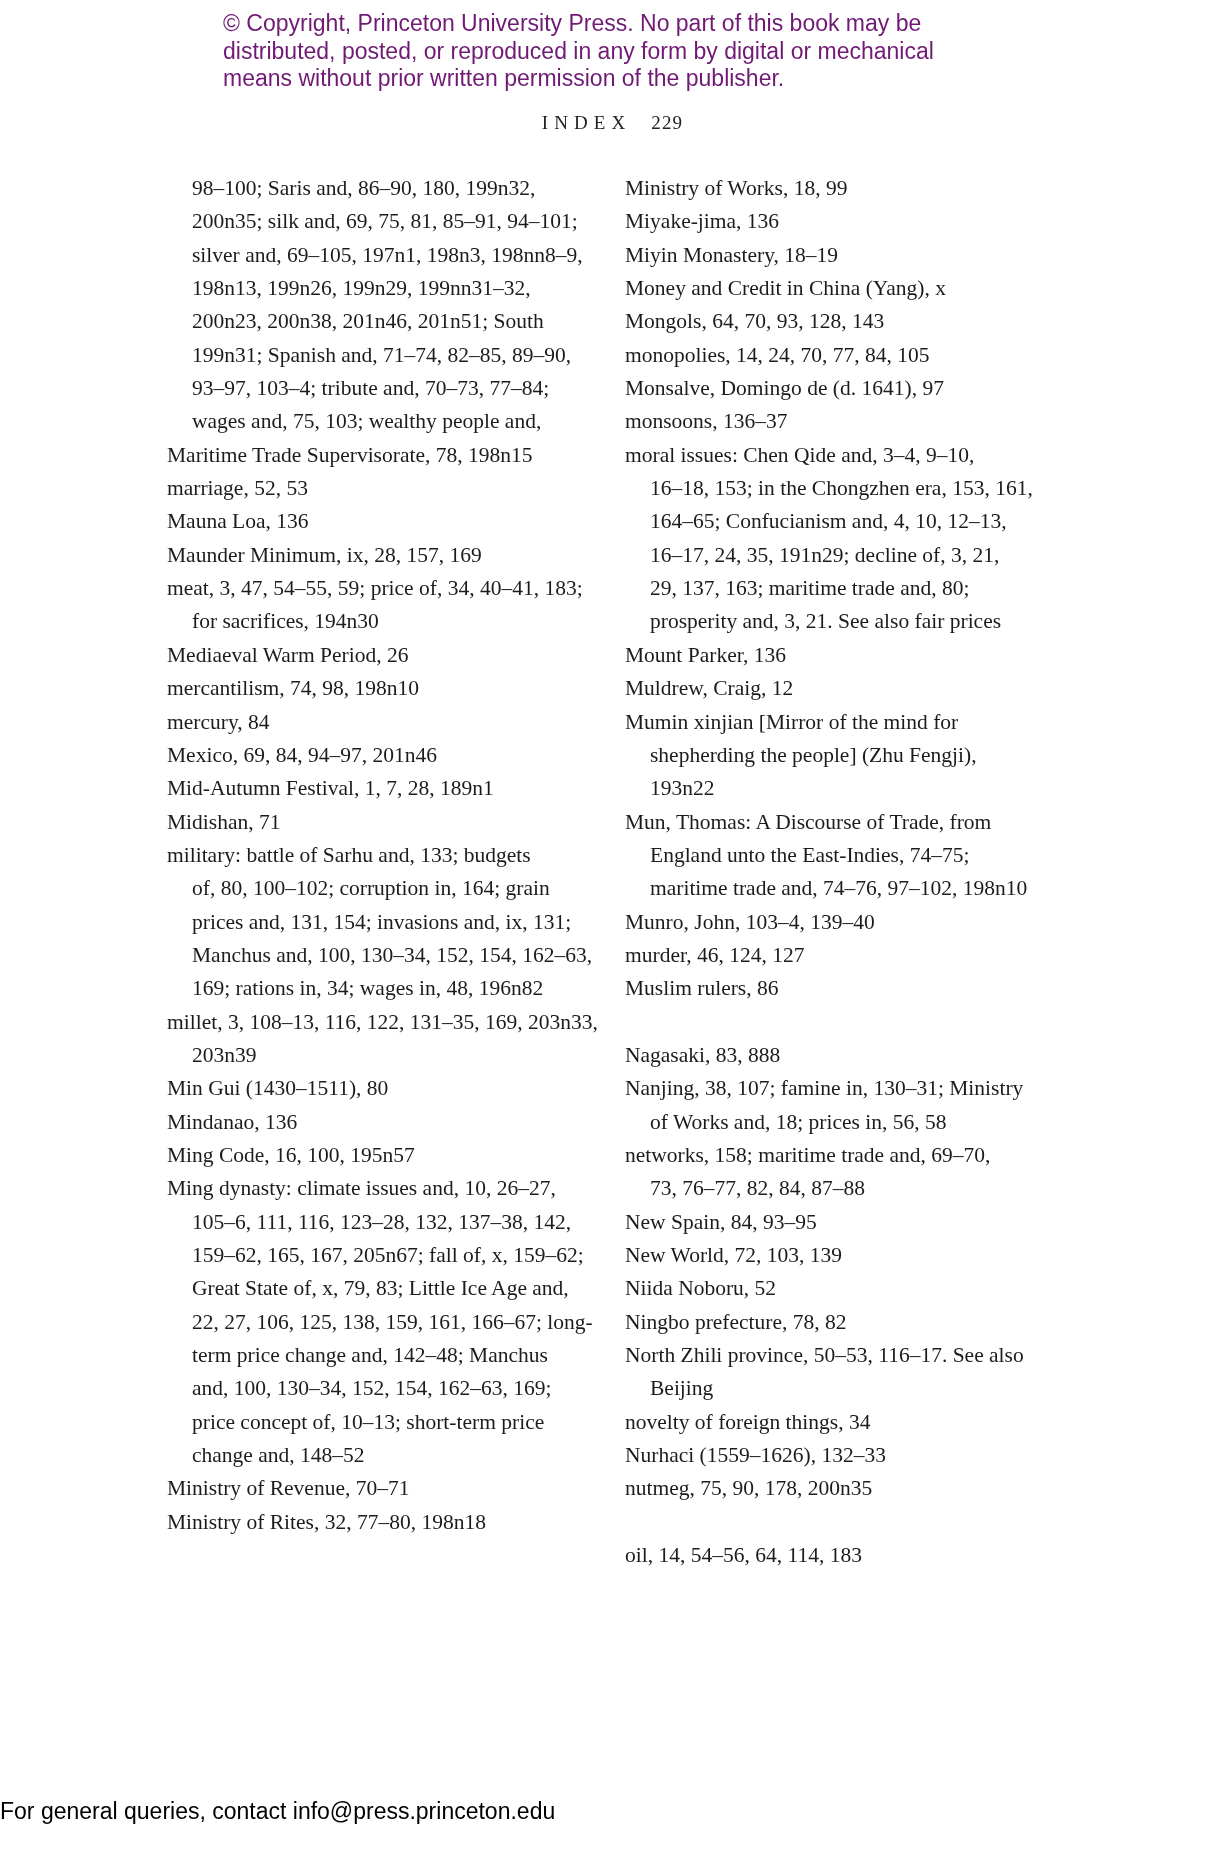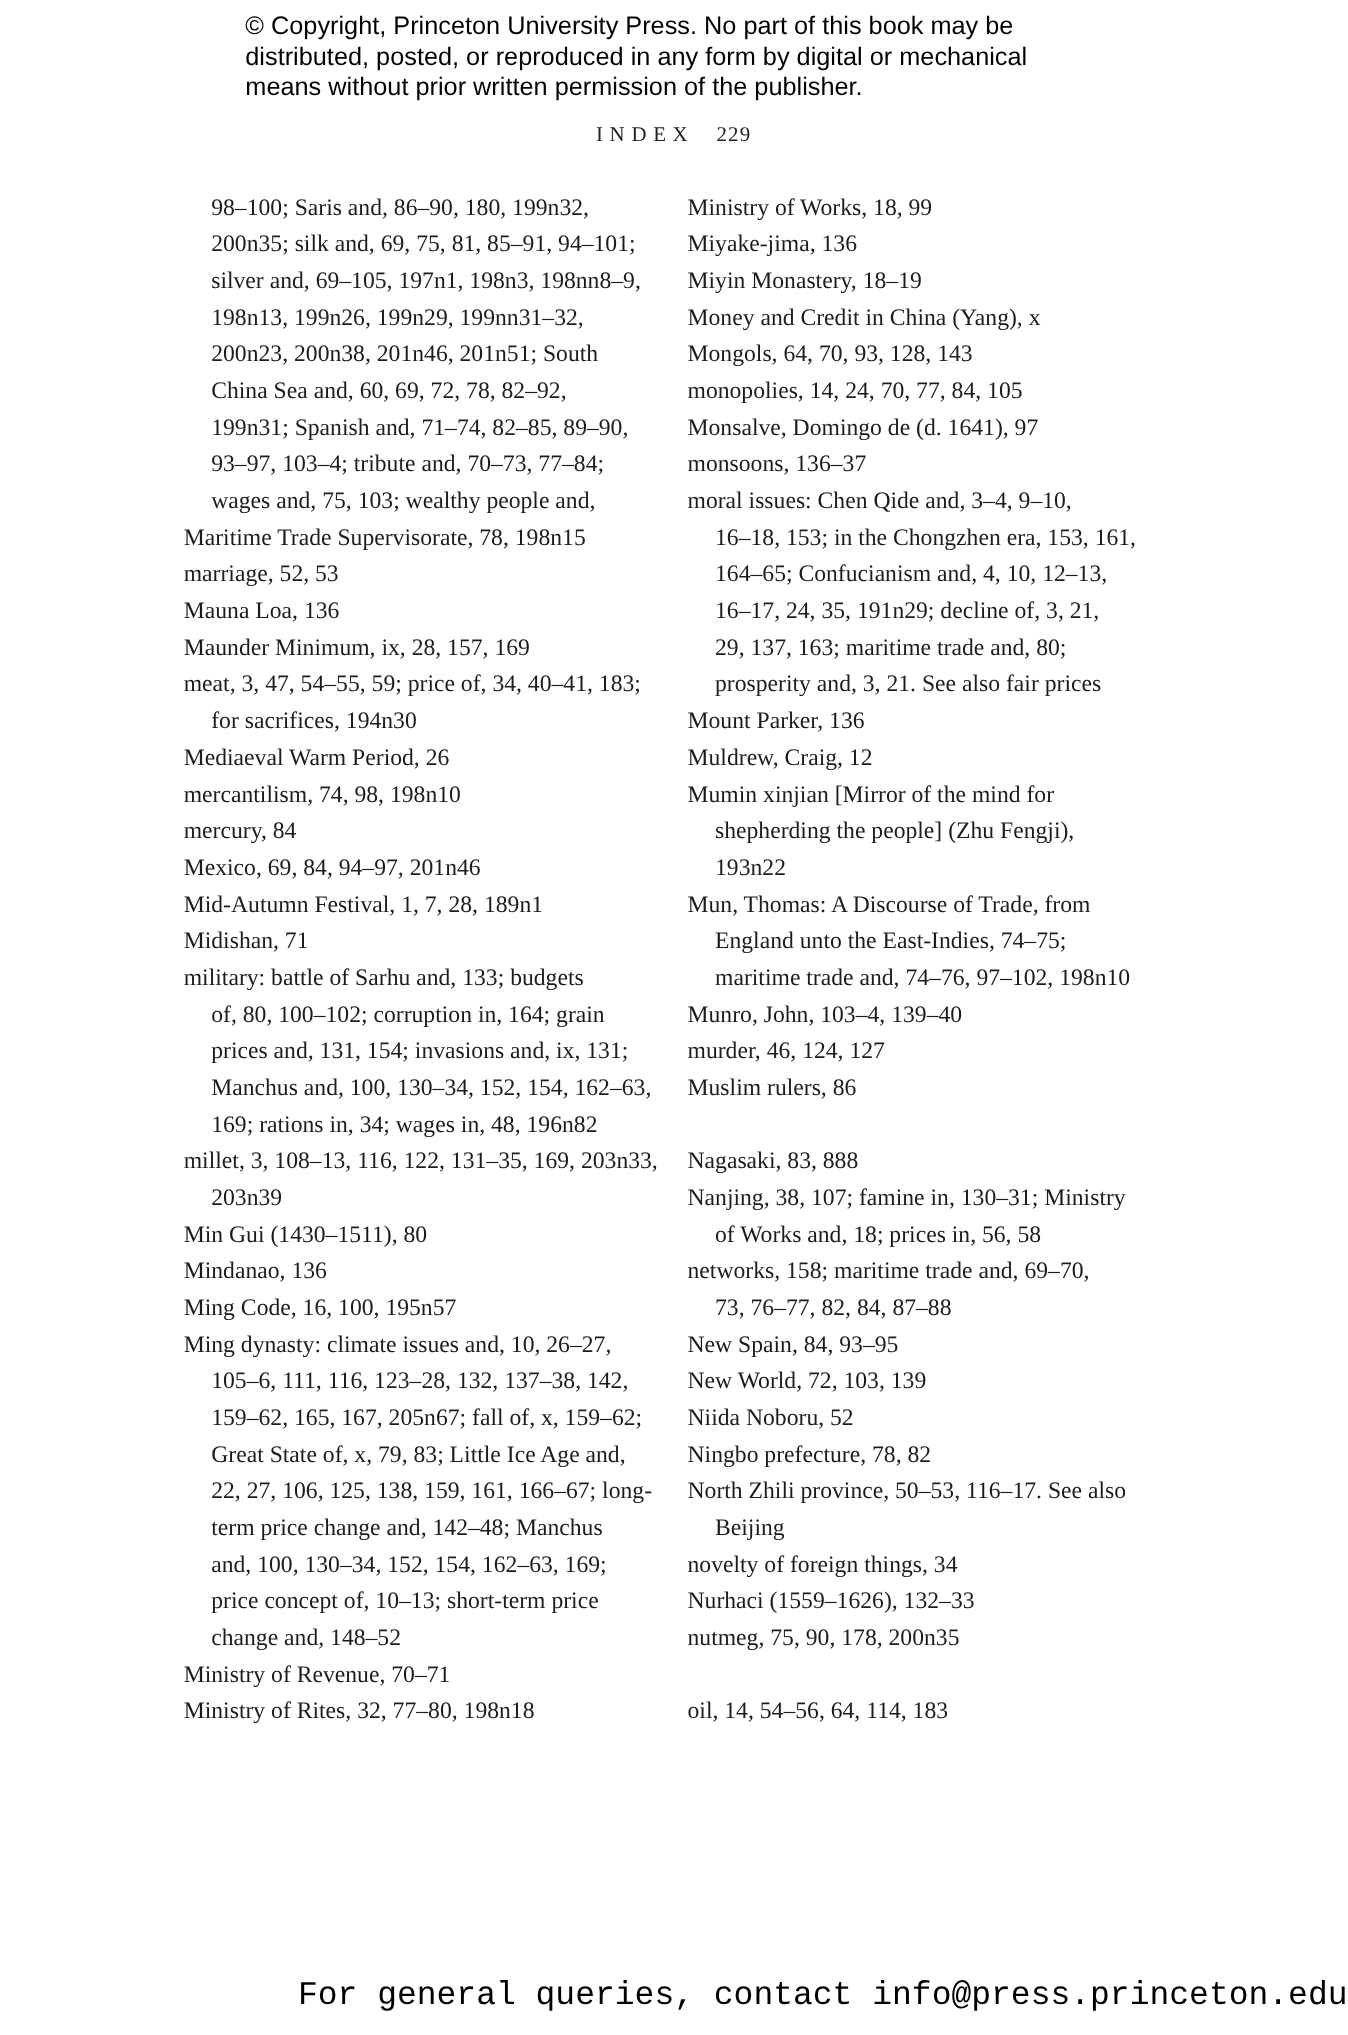--- a/index.html
+++ b/index.html
@@ -3,40 +3,40 @@
 <meta charset="utf-8">
 <style>
   html,body { margin:0; padding:0; background:#ffffff; }
   .page {
     position:relative; width:1225px; height:1850px; background:#ffffff;
     font-family:"Liberation Serif", serif; color:#1c1c1c; overflow:hidden;
   }
   .copyright {
     position:absolute; left:223px; top:10px;
     font-family:"Liberation Sans", sans-serif; font-size:23px; line-height:27.5px;
-    color:#000000;
+    color:#701a75;
   }
   .header {
     position:absolute; top:112px; left:0; width:100%;
     text-align:center; font-size:19px; color:#222;
   }
   .htitle { letter-spacing:0.32em; margin-right:20px; }
   .hpage  { letter-spacing:0.06em; }
   .col {
     position:absolute; top:172px; width:455px;
     font-size:21.5px; line-height:33.35px;
   }
   .colL { left:167px; }
   .colR { left:625px; }
   .index-line { white-space:nowrap; }
   .index-line.cont { padding-left:25px; }
   .it { }
   .footer {
-    position:absolute; top:1798px; left:0; width:100%; text-align:right;
-    font-family:Liberation Mono, monospace; font-size:30px; color:#000;
+    position:absolute; top:1798px; left:0; width:100%; text-align:left;
+    font-family:Liberation Sans, sans-serif; font-size:23px; color:#000;
   }
 </style>
 </head>
 <body>
 
 <div class="page">
 
   <div class="copyright">
     <div>© Copyright, Princeton University Press. No part of this book may be</div>
     <div>distributed, posted, or reproduced in any form by digital or mechanical</div>
@@ -46,21 +46,20 @@
   <div class="header">
     <span class="htitle">INDEX</span><span class="hpage">229</span>
   </div>
 
   <div class="col colL" id="colL">
       <div class="index-line cont"><span>98–100; Saris and, 86–90, </span><span class="it">180</span><span>, 199n32,</span></div>
       <div class="index-line cont"><span>200n35; silk and, 69, 75, 81, 85–91, 94–101;</span></div>
       <div class="index-line cont"><span>silver and, 69–105, 197n1, 198n3, 198nn8–9,</span></div>
       <div class="index-line cont"><span>198n13, 199n26, 199n29, 199nn31–32,</span></div>
       <div class="index-line cont"><span>200n23, 200n38, 201n46, 201n51; South</span></div>
-      <div class="index-line cont"><span>China Sea and, 60, 69, 72, 78, 82–92,</span></div>
       <div class="index-line cont"><span>199n31; Spanish and, 71–74, 82–85, 89–90,</span></div>
       <div class="index-line cont"><span>93–97, 103–4; tribute and, 70–73, 77–84;</span></div>
       <div class="index-line cont"><span>wages and, 75, 103; wealthy people and,</span></div>
       <div class="index-line"><span>Maritime Trade Supervisorate, 78, 198n15</span></div>
       <div class="index-line"><span>marriage, 52, 53</span></div>
       <div class="index-line"><span>Mauna Loa, 136</span></div>
       <div class="index-line"><span>Maunder Minimum, ix, 28, 157, 169</span></div>
       <div class="index-line"><span>meat, 3, 47, 54–55, 59; price of, 34, 40–41, </span><span class="it">183</span><span>;</span></div>
       <div class="index-line cont"><span>for sacrifices, 194n30</span></div>
       <div class="index-line"><span>Mediaeval Warm Period, 26</span></div>

